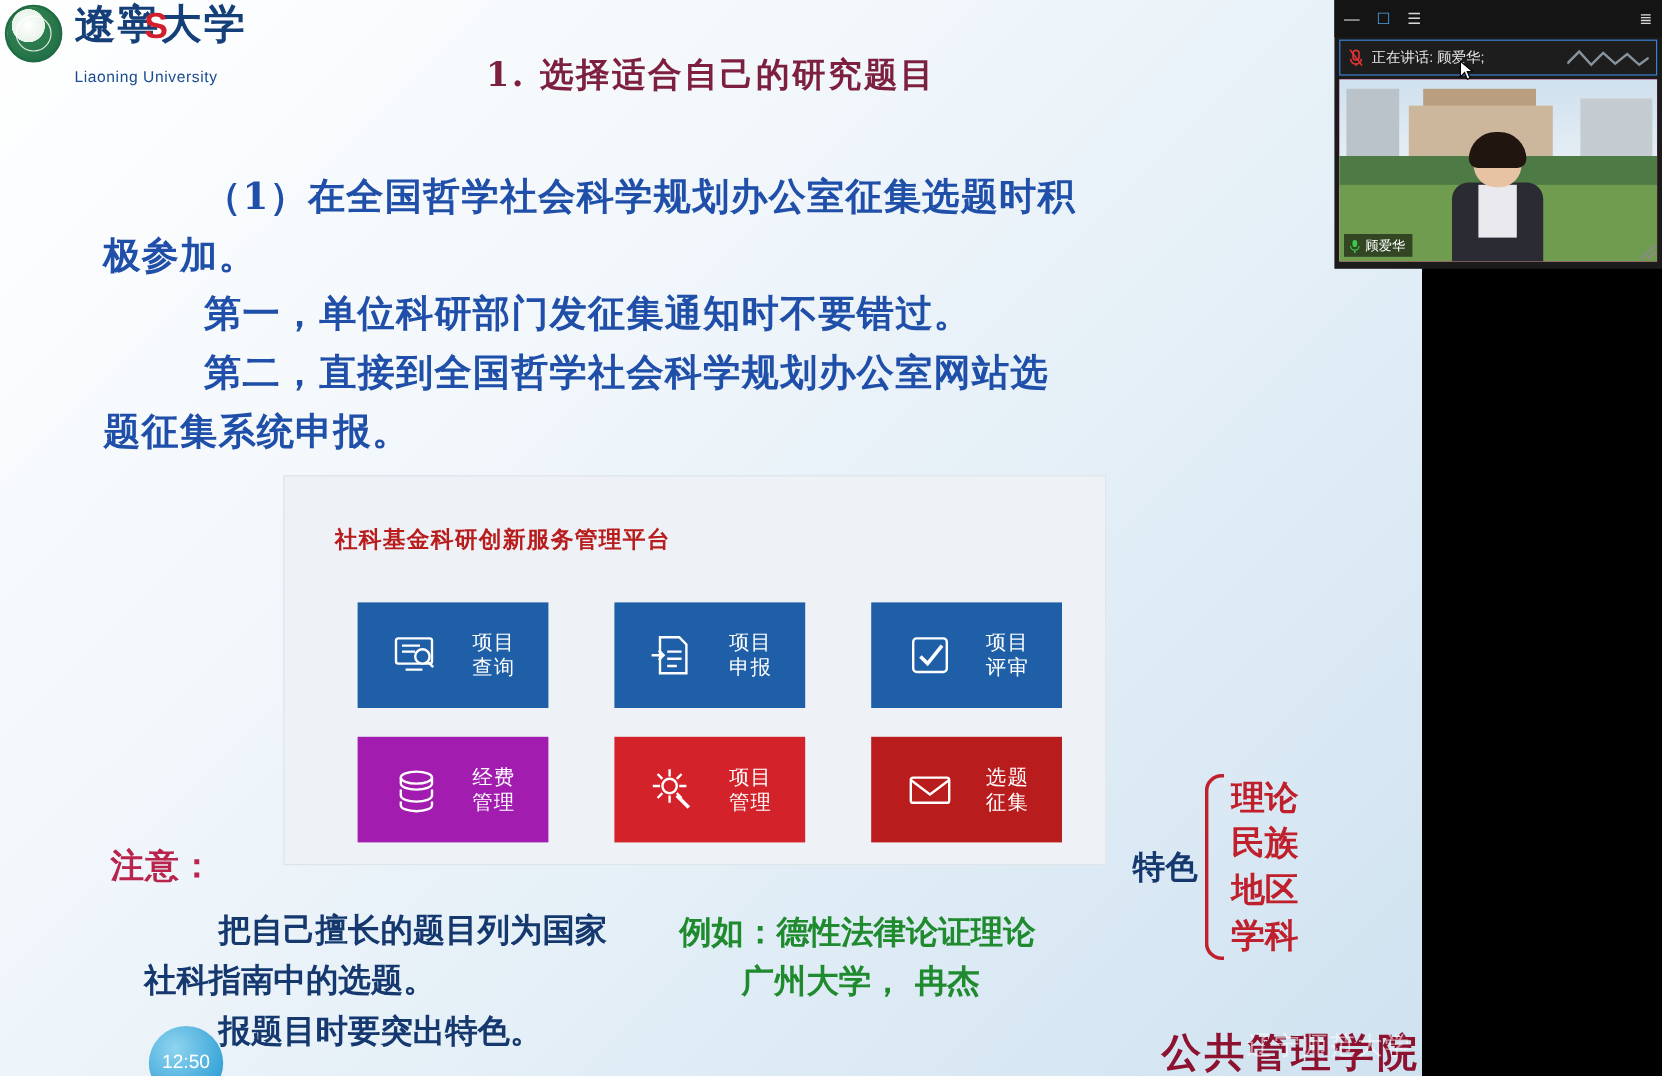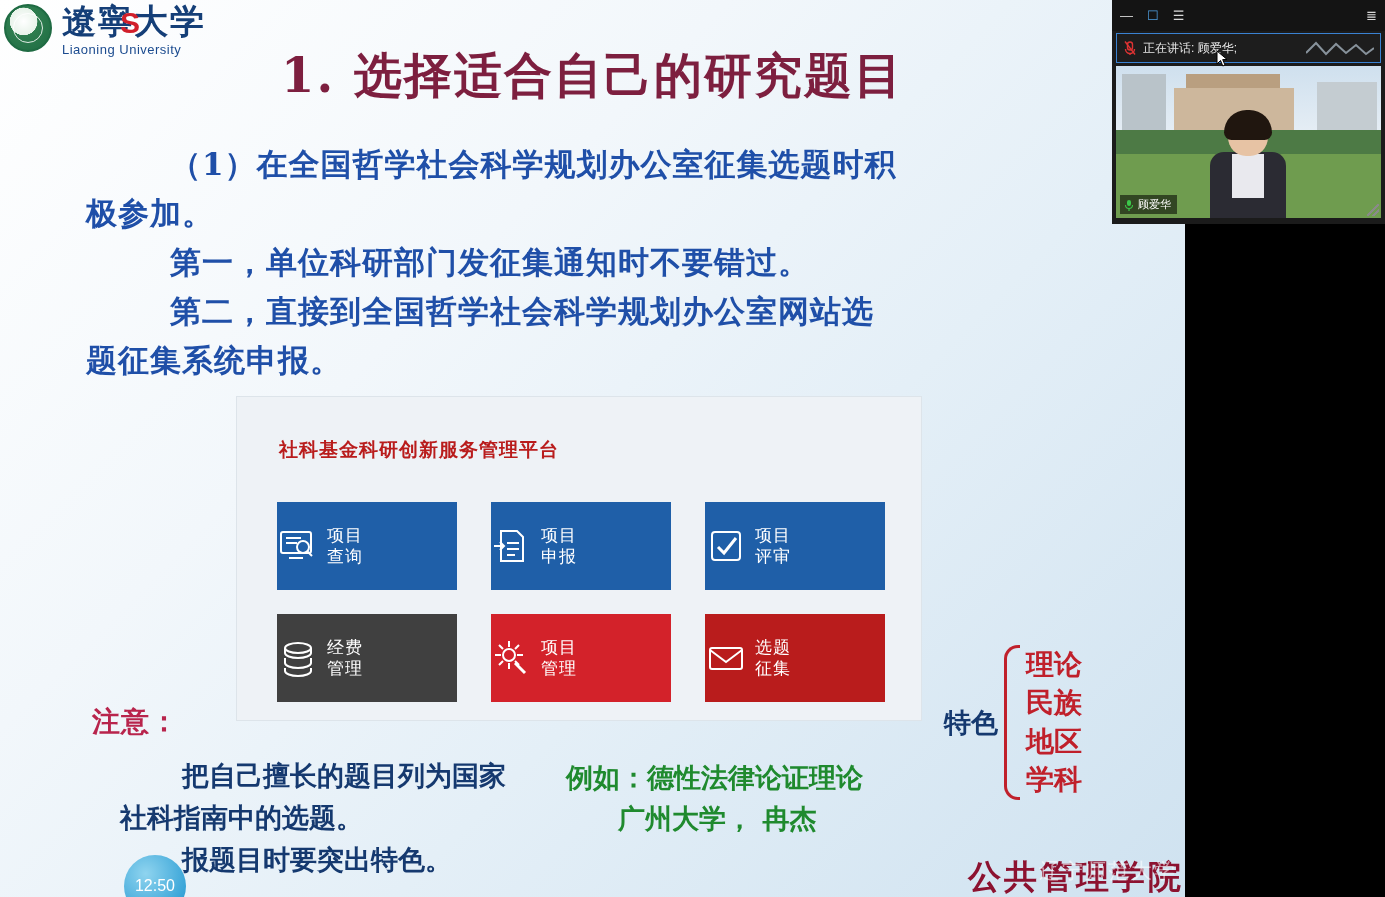--- a/index.html
+++ b/index.html
@@ -53,33 +53,33 @@
     border: 1px solid rgba(255,255,255,0.85);
   }
   .uni-name-cn {
     font-family: "DejaVu Serif", serif;
     font-size: 34px; font-weight: 700; color: #153f78;
     line-height: 1.05; letter-spacing: 2px;
     white-space: nowrap;
   }
   .uni-name-en {
     font-size: 13px; color: #1b4b8f; letter-spacing: .5px;
-    margin-top: 2px;
+    margin-top: 16px;
   }
   .swan {
     position: absolute; left: 58px; top: 2px;
     font-size: 30px; color: #d11f2b; font-weight: 700;
   }
 
   
   #slide-title {
     position: absolute; left: 0; top: 44px; width: 1185px;
     text-align: center;
     font-family: "DejaVu Serif", serif;
-    font-size: 48px; font-weight: 700;
+    font-size: 28px; font-weight: 700;
     color: #7d1f3f;
     letter-spacing: 2px;
   }
 
   
   #body-text {
     position: absolute; left: 86px; top: 140px; width: 1010px;
     color: #1f4fa8;
     font-family: "DejaVu Serif", serif;
     font-size: 31px; font-weight: 700;
@@ -103,23 +103,24 @@
   }
   #tiles {
     position: absolute; left: 40px; top: 105px;
     display: grid;
     grid-template-columns: repeat(3, 180px);
     grid-template-rows: repeat(2, 88px);
     gap: 24px 34px;
   }
   .tile {
     background: #1f5fa8;
-    display: flex; align-items: center; justify-content: flex-start;
-    gap: 8px;
+    display: flex; align-items: center; justify-content: center;
+    gap: 26px;
     color: #fff;
+    margin-left: 21px;
   }
   .tile.red { background: #d3222a; }
   .tile .ico { width: 42px; height: 42px; flex: 0 0 42px; }
   .tile .lbl {
     font-size: 17px; line-height: 1.25; font-weight: 400;
     letter-spacing: 1px;
   }
   .tile .lbl span { display: block; }
 
   
@@ -336,21 +337,21 @@
               <rect x="7" y="7" width="28" height="28" rx="3"></rect>
               <path d="M13 22 l6 6 l12 -15" stroke-width="3"></path>
             </svg>
           </span>
           <span class="lbl">
             <span>项目</span>
             <span>评审</span>
           </span>
         </div>
 
-        <div class="tile" style="background: #404040;">
+        <div class="tile" style="background: #a21caf;">
           <span class="ico">
             <svg viewBox="0 0 42 42" width="42" height="42" fill="none" stroke="#ffffff" stroke-width="2">
               <ellipse cx="21" cy="11" rx="13" ry="5"></ellipse>
               <path d="M8 11 v5 c0 2.8 5.8 5 13 5 s13 -2.2 13 -5 v-5"></path>
               <path d="M8 21 v5 c0 2.8 5.8 5 13 5 s13 -2.2 13 -5 v-5"></path>
               <path d="M8 31 v3 c0 2.8 5.8 5 13 5 s13 -2.2 13 -5 v-3"></path>
             </svg>
           </span>
           <span class="lbl">
             <span>经费</span>

